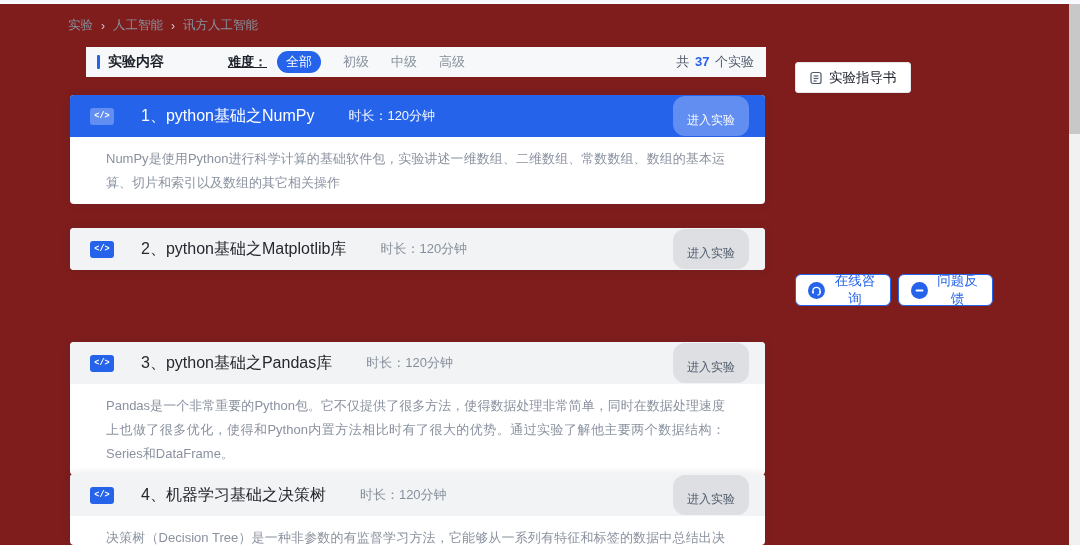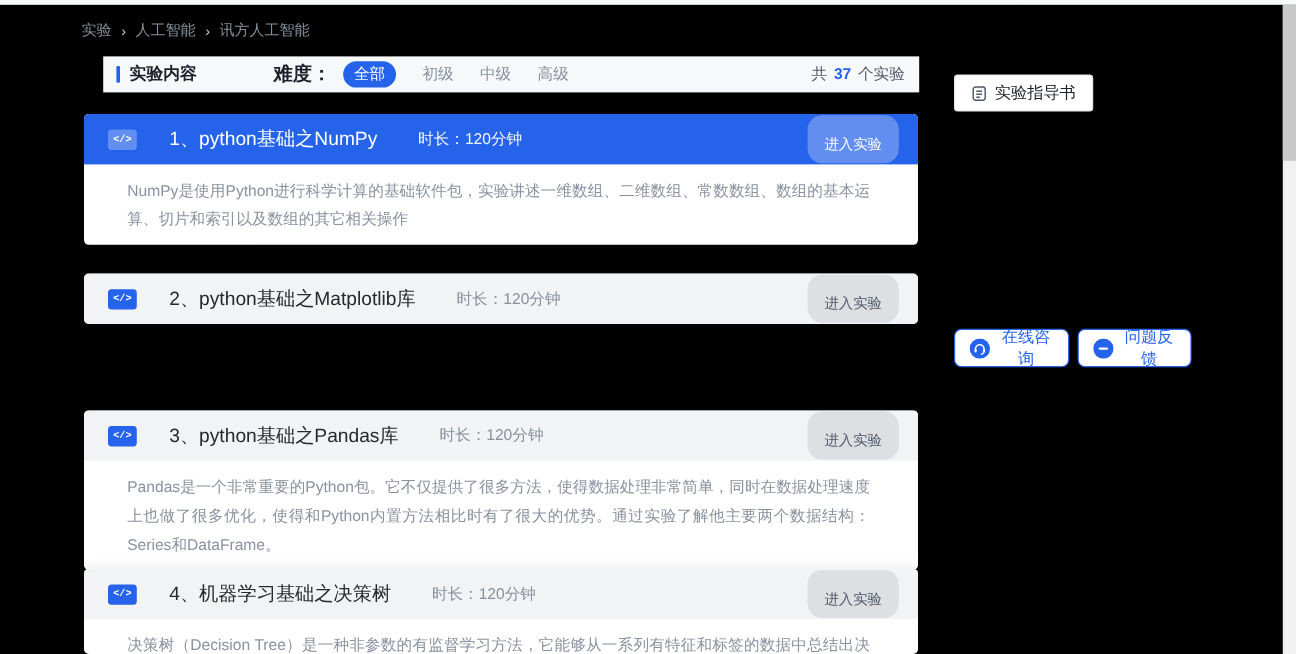--- a/index.html
+++ b/index.html
@@ -1,40 +1,40 @@
 <!DOCTYPE html>
 <html><head>
 <meta charset="utf-8">
 <style>
   * { margin:0; padding:0; box-sizing:border-box; }
   html,body { background:#fff; }
   .page {
     position:relative; width:1080px; height:545px; overflow:hidden;
-    background:#000000; font-family:"Liberation Sans","DejaVu Sans",sans-serif;
+    background:#7f1d1d; font-family:"Liberation Sans","DejaVu Sans",sans-serif;
   }
   .top-strip { position:absolute; top:0; left:0; width:1080px; height:4px;
     background:linear-gradient(#f4f7fc,#fcfdff); }
 
   
   .scrollbar { position:absolute; top:4px; right:0; width:11px; height:541px; background:#f1f1f1; }
   .scrollbar .thumb { position:absolute; top:0; left:0; width:11px; height:130px; background:#c8c8c8; }
 
   
   .breadcrumb { position:absolute; left:68px; top:17px; display:flex; align-items:center; gap:8px;
     font-size:12.5px; color:#86909c; }
   .breadcrumb .sep { color:#c9cdd4; font-size:12px; }
   .breadcrumb .crumb { cursor:pointer; }
 
   
   .toolbar { position:absolute; left:86px; top:47px; width:680px; height:30px;
     background:#f7f8fa; display:flex; align-items:center; font-size:13px; }
   .accent { width:3px; height:14px; background:#2563eb; border-radius:1px; margin:0 8px 0 11px; }
   .section-title { font-size:14px; font-weight:700; color:#1d2129; }
   .difficulty { display:flex; align-items:center; margin-left:64px; color:#1d2129; }
-  .diff-label { font-weight:600; font-size:16px; }
+  .diff-label { font-weight:600; font-size:13px;text-decoration:underline; }
   .diff-opt { margin-left:22px; color:#86909c; cursor:pointer; font-size:13px; }
   .diff-opt.selected { margin-left:10px; background:#2563eb; color:#fff; padding:2px 9px;
     border-radius:11px; font-size:13px; }
   .toolbar .spacer { flex:1; }
   .count { margin-right:12px; color:#4e5969; font-size:13px; }
   .count b { color:#2563eb; font-weight:700; padding:0 2px; }
 
   
   .guide-btn { position:absolute; left:795px; top:62px; height:31px; padding:0 13px;
     background:#fff; border:1px solid #e5e6eb; border-radius:3px; display:flex; align-items:center;

